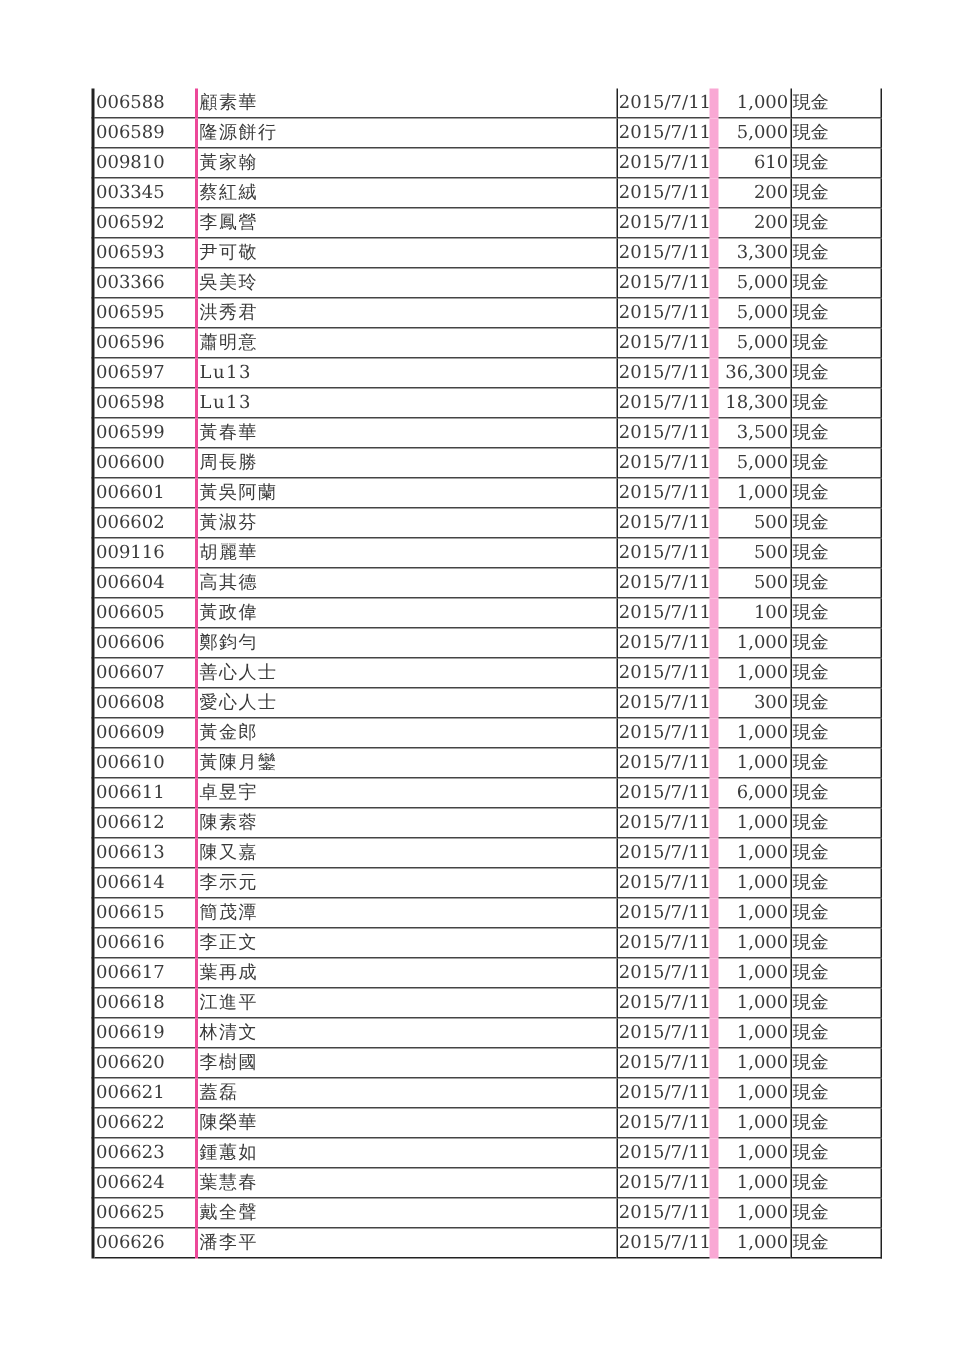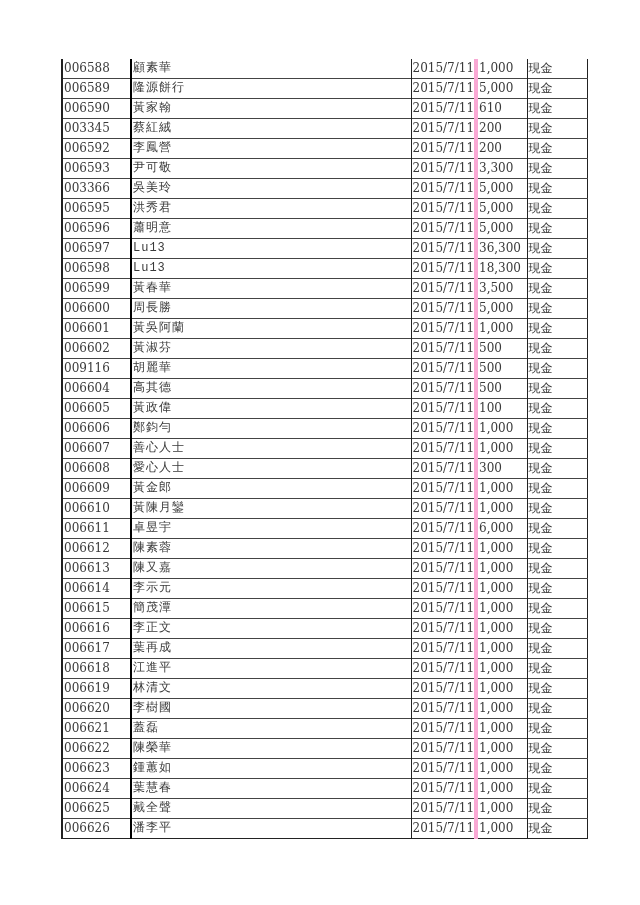--- a/index.html
+++ b/index.html
@@ -45,23 +45,23 @@
       border-top: 1px solid #444;
       white-space: nowrap;
       overflow: hidden;
       line-height: 19px;
       color: #3a3a3a;
     }
     table.ledger tr:first-child td {
       border-top: none;
     }
     td.id { padding-left: 1px; letter-spacing: 0px; }
-    td.name { border-left: 2px solid #000000; padding-left: 3px; letter-spacing: 1px; font-family: Liberation Mono, monospace; }
+    td.name { border-left: 2px solid #ec4899; padding-left: 3px; letter-spacing: 1px; }
     td.date { border-left: 1.5px solid #222; text-align: left; padding-right: 2px; }
-    td.amt { border-left: 4px solid #f9a8d4; text-align: left; padding-right: 1px; }
+    td.amt { border-left: 6px solid #f9a8d4; text-align: right; padding-right: 1px; }
     td.method { border-left: 1.5px solid #222; padding-left: 1px; }
   </style>
 </head>
 <body>
 
 <div class="page">
   <table class="ledger">
     <colgroup>
       <col class="c-id">
         <col class="c-name">
@@ -78,21 +78,21 @@
           <td class="method">現金</td>
         </tr>
         <tr>
           <td class="id">006589</td>
           <td class="name">隆源餅行</td>
           <td class="date">2015/7/11</td>
           <td class="amt">5,000</td>
           <td class="method">現金</td>
         </tr>
         <tr>
-          <td class="id">006590</td>
+          <td class="id">009810</td>
           <td class="name">黃家翰</td>
           <td class="date">2015/7/11</td>
           <td class="amt">610</td>
           <td class="method">現金</td>
         </tr>
         <tr>
           <td class="id">003345</td>
           <td class="name">蔡紅絨</td>
           <td class="date">2015/7/11</td>
           <td class="amt">200</td>

